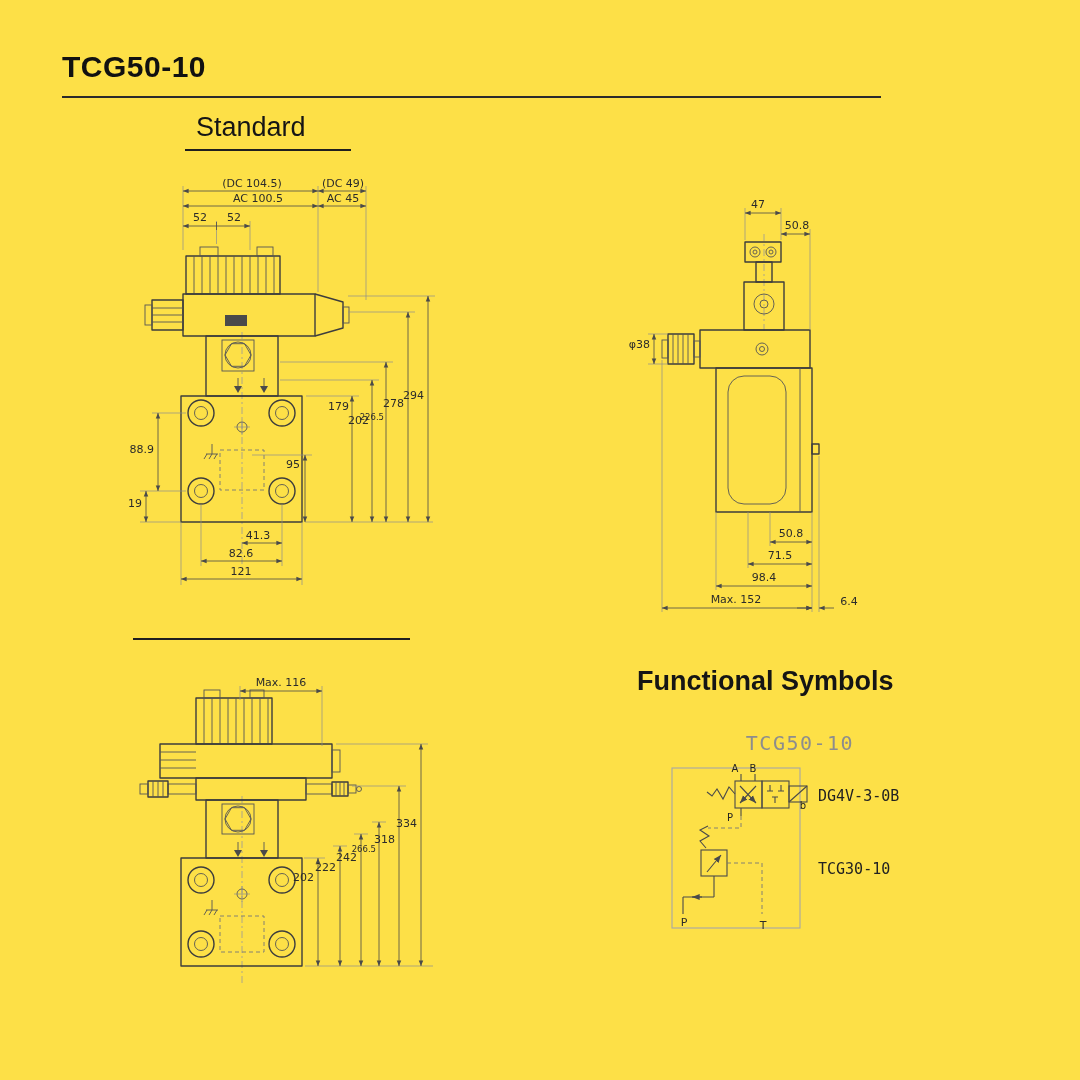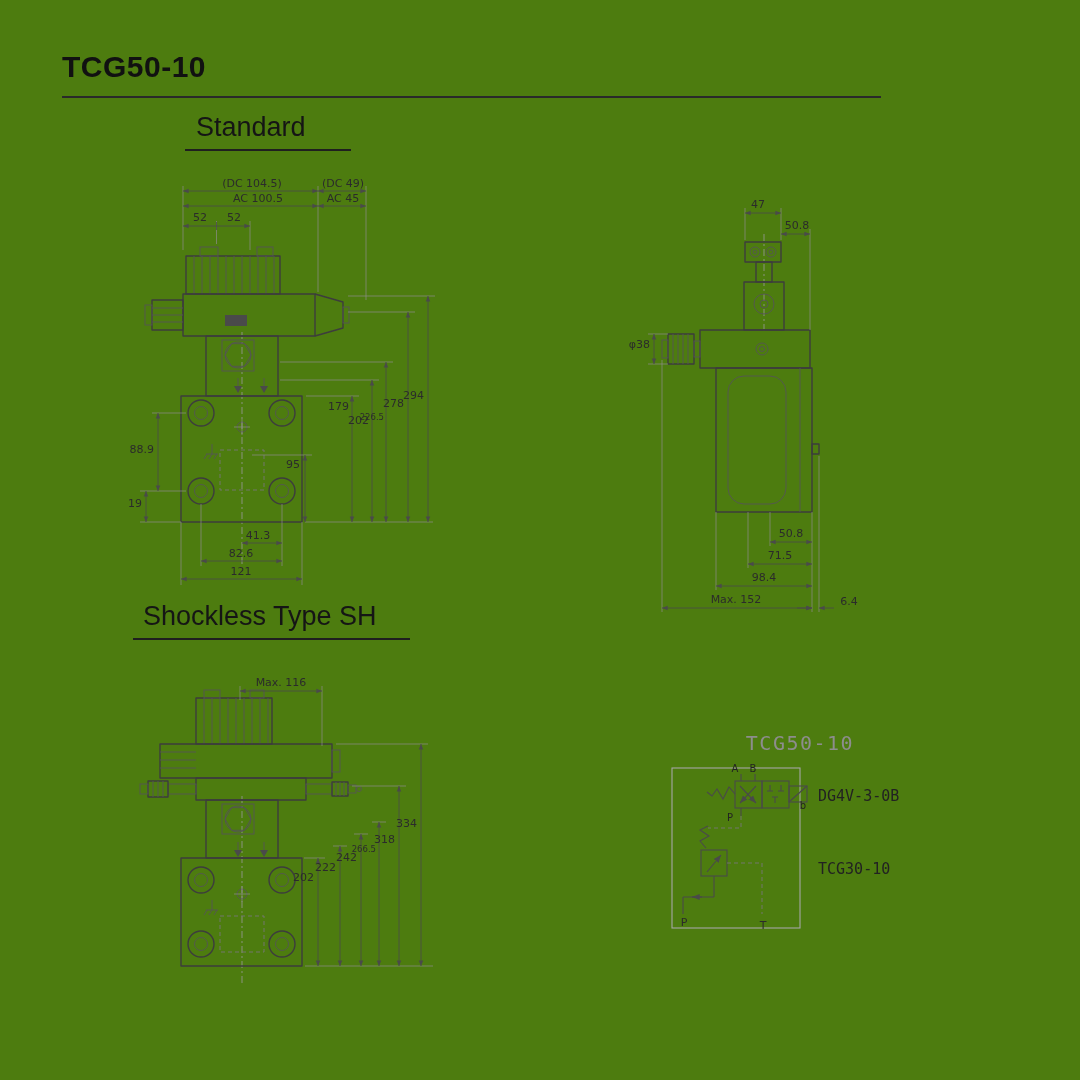--- a/index.html
+++ b/index.html
@@ -1,16 +1,16 @@
 <!DOCTYPE html>
 <html><head>
 <meta charset="utf-8">
 <style>
   html,body{margin:0;padding:0;background:#fff}
-  .page{position:relative;width:1080px;height:1080px;background:#4d7c0f;overflow:hidden;
+  .page{position:relative;width:1080px;height:1080px;background:#fde047;overflow:hidden;
         font-family:"Liberation Sans",sans-serif;color:#111}
   .title{position:absolute;left:62px;top:50px;font-size:30px;font-weight:700;letter-spacing:.5px}
   .rule{position:absolute;left:62px;top:96px;width:819px;height:2px;background:#2a2a2a}
   .h2{position:absolute;font-size:27px;font-weight:400;color:#151515}
   .h2b{font-weight:700}
   .uline{position:absolute;height:2px;background:#1f1f1f}
   svg{position:absolute;left:0;top:0}
   .ol{fill:none;stroke:#3d3d3d;stroke-width:1.4;stroke-linejoin:round}
   .il{fill:none;stroke:#555;stroke-width:.9}
   .dl{fill:none;stroke:#4a4a4a;stroke-width:.8}
@@ -30,23 +30,23 @@
 <body>
 
 <div class="page">
 
   <div class="title">TCG50-10</div>
   <div class="rule"></div>
 
   <div class="h2" style="left:196px;top:112px">Standard</div>
   <div class="uline" style="left:185px;top:149px;width:166px"></div>
 
-  <div class="h2" style="left:143px;top:601px">Shockless Type SH</div>
   <div class="uline" style="left:133px;top:638px;width:277px"></div>
 
+  <div class="h2 h2b" style="left:637px;top:666px">Functional Symbols</div>
 
   <svg width="1080" height="1080" viewBox="0 0 1080 1080">
     <defs>
       <marker id="dm" viewBox="0 0 10 10" refX="10" refY="5" markerWidth="7" markerHeight="7" orient="auto-start-reverse">
         <path d="M0,1 L10,5 L0,9 z" fill="#4a4a4a"></path>
       </marker>
     </defs>
 
     <g>
       <line class="cl" x1="242" y1="332" x2="242" y2="565"></line>

